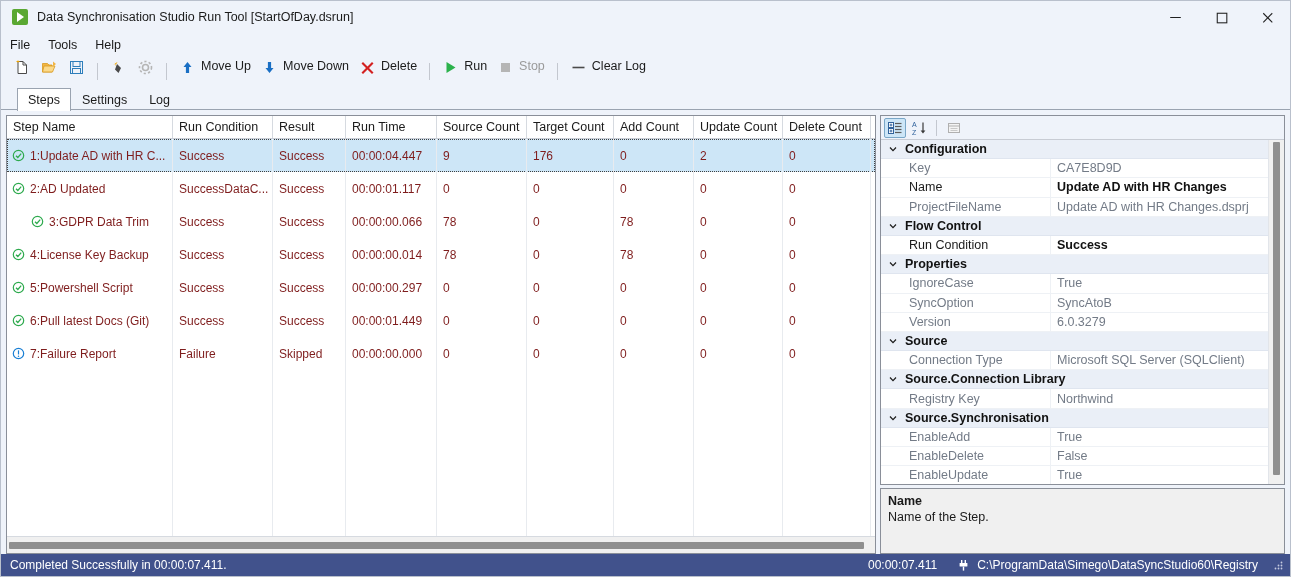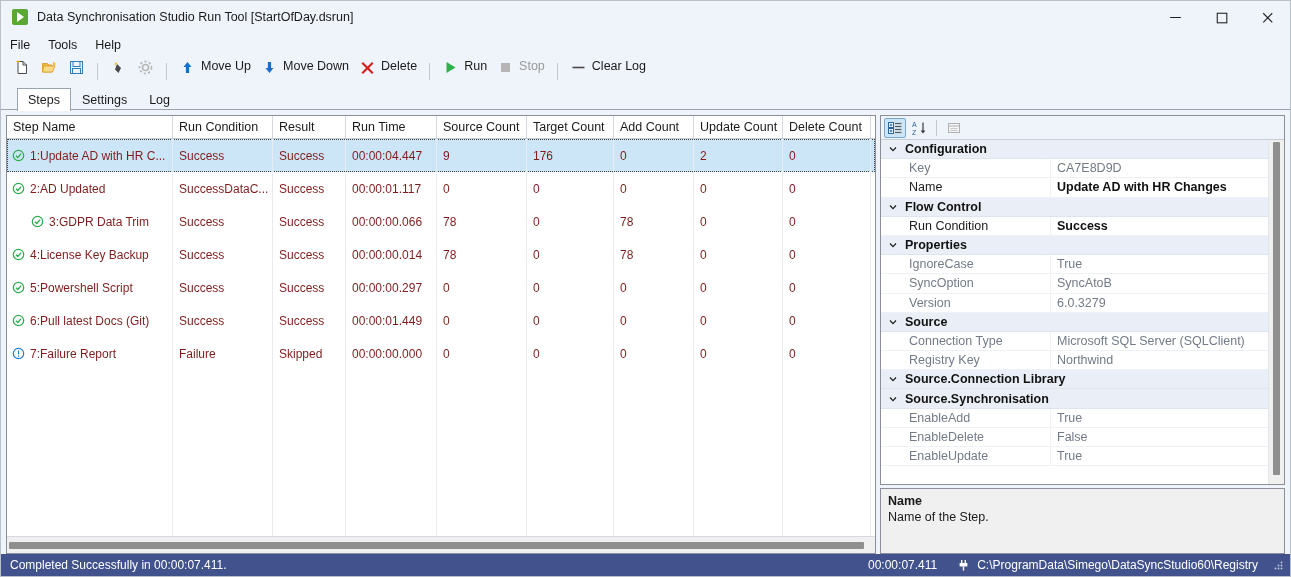--- a/index.html
+++ b/index.html
@@ -710,20 +710,24 @@
                 <div class="p-catname">Configuration</div>
               </div>
               <div class="prow">
                 <div class="p-name">Key</div>
                 <div class="p-val">CA7E8D9D</div>
               </div>
               <div class="prow">
                 <div class="p-name editable">Name</div>
                 <div class="p-val bold">Update AD with HR Changes</div>
               </div>
+              <div class="prow">
+                <div class="p-name">ProjectFileName</div>
+                <div class="p-val">Update AD with HR Changes.dsprj</div>
+              </div>
               <div class="prow cat">
                 <div class="p-exp">
                   <svg width="10" height="10" viewBox="0 0 10 10">
                     <path d="M2 3.5L5 6.6 8 3.5" fill="none" stroke="#1b1b1b" stroke-width="1.2"></path>
                   </svg>
                 </div>
                 <div class="p-catname">Flow Control</div>
               </div>
               <div class="prow">
                 <div class="p-name editable">Run Condition</div>
@@ -754,31 +758,31 @@
                   <svg width="10" height="10" viewBox="0 0 10 10">
                     <path d="M2 3.5L5 6.6 8 3.5" fill="none" stroke="#1b1b1b" stroke-width="1.2"></path>
                   </svg>
                 </div>
                 <div class="p-catname">Source</div>
               </div>
               <div class="prow">
                 <div class="p-name">Connection Type</div>
                 <div class="p-val">Microsoft SQL Server (SQLClient)</div>
               </div>
-              <div class="prow">
-                <div class="p-name">Registry Key</div>
-                <div class="p-val">Northwind</div>
-              </div>
               <div class="prow cat">
                 <div class="p-exp">
                   <svg width="10" height="10" viewBox="0 0 10 10">
                     <path d="M2 3.5L5 6.6 8 3.5" fill="none" stroke="#1b1b1b" stroke-width="1.2"></path>
                   </svg>
                 </div>
                 <div class="p-catname">Source.Connection Library</div>
+              </div>
+              <div class="prow">
+                <div class="p-name">Registry Key</div>
+                <div class="p-val">Northwind</div>
               </div>
               <div class="prow cat">
                 <div class="p-exp">
                   <svg width="10" height="10" viewBox="0 0 10 10">
                     <path d="M2 3.5L5 6.6 8 3.5" fill="none" stroke="#1b1b1b" stroke-width="1.2"></path>
                   </svg>
                 </div>
                 <div class="p-catname">Source.Synchronisation</div>
               </div>
               <div class="prow">

